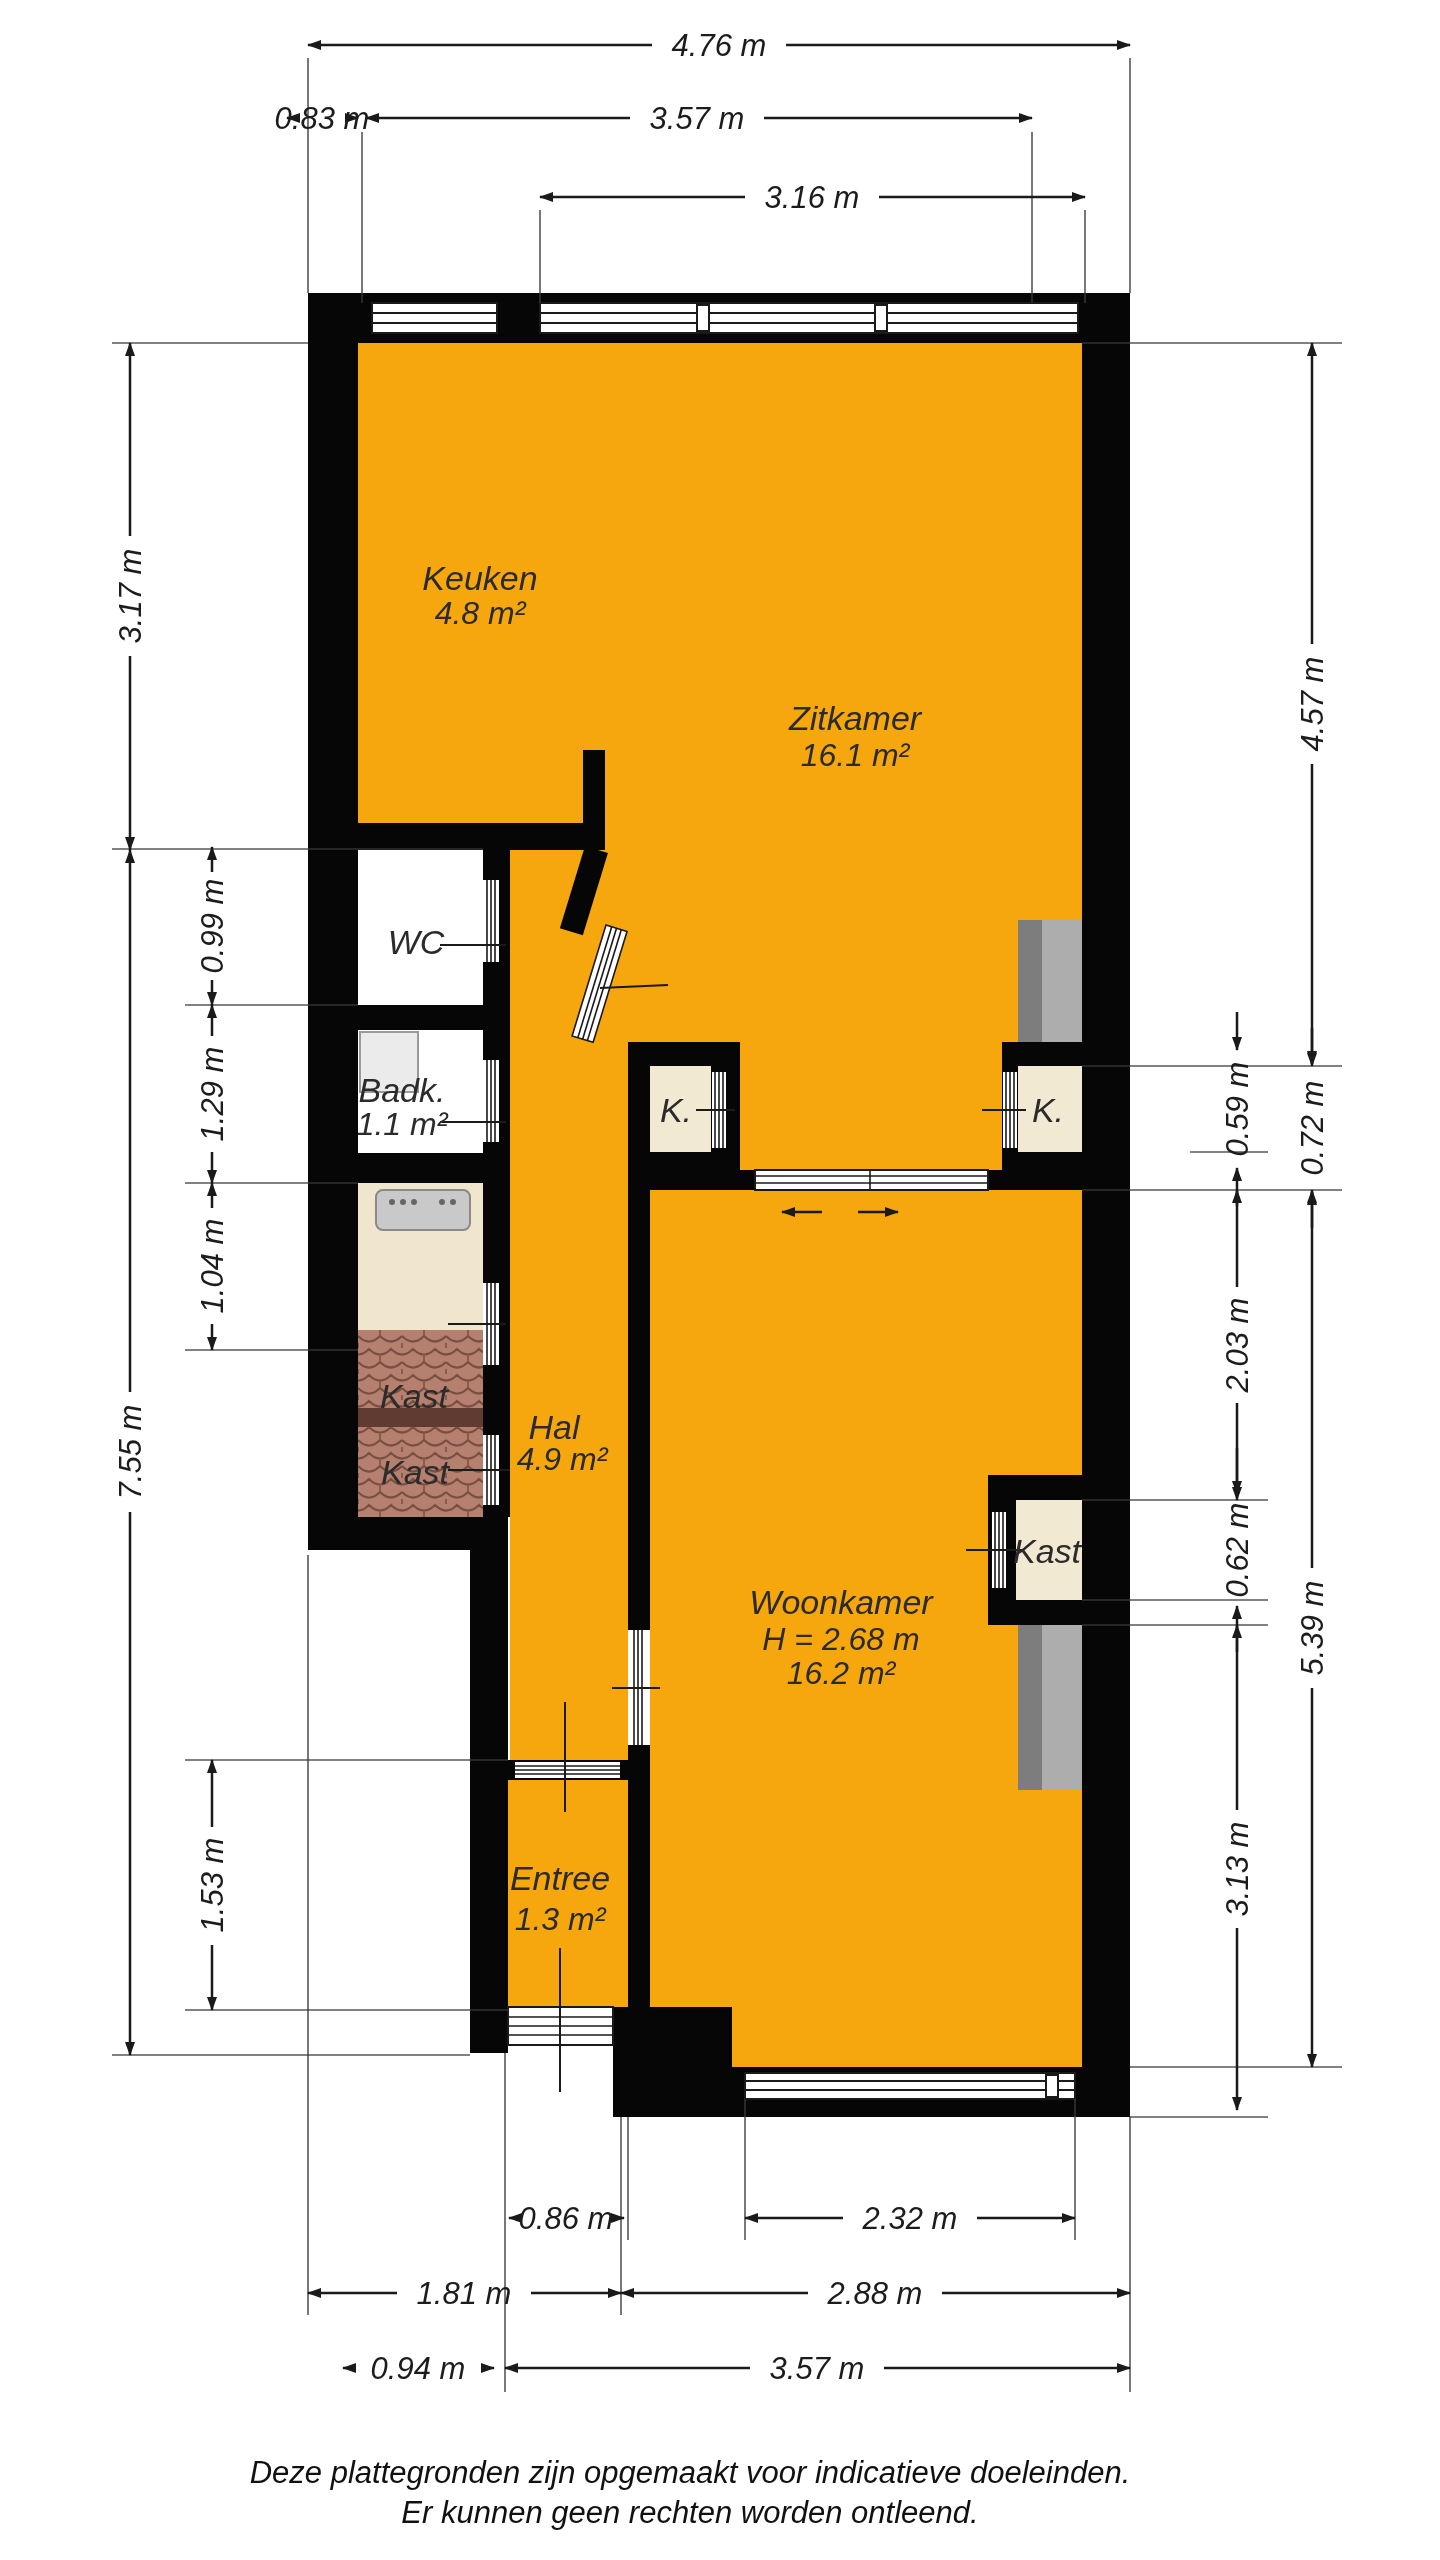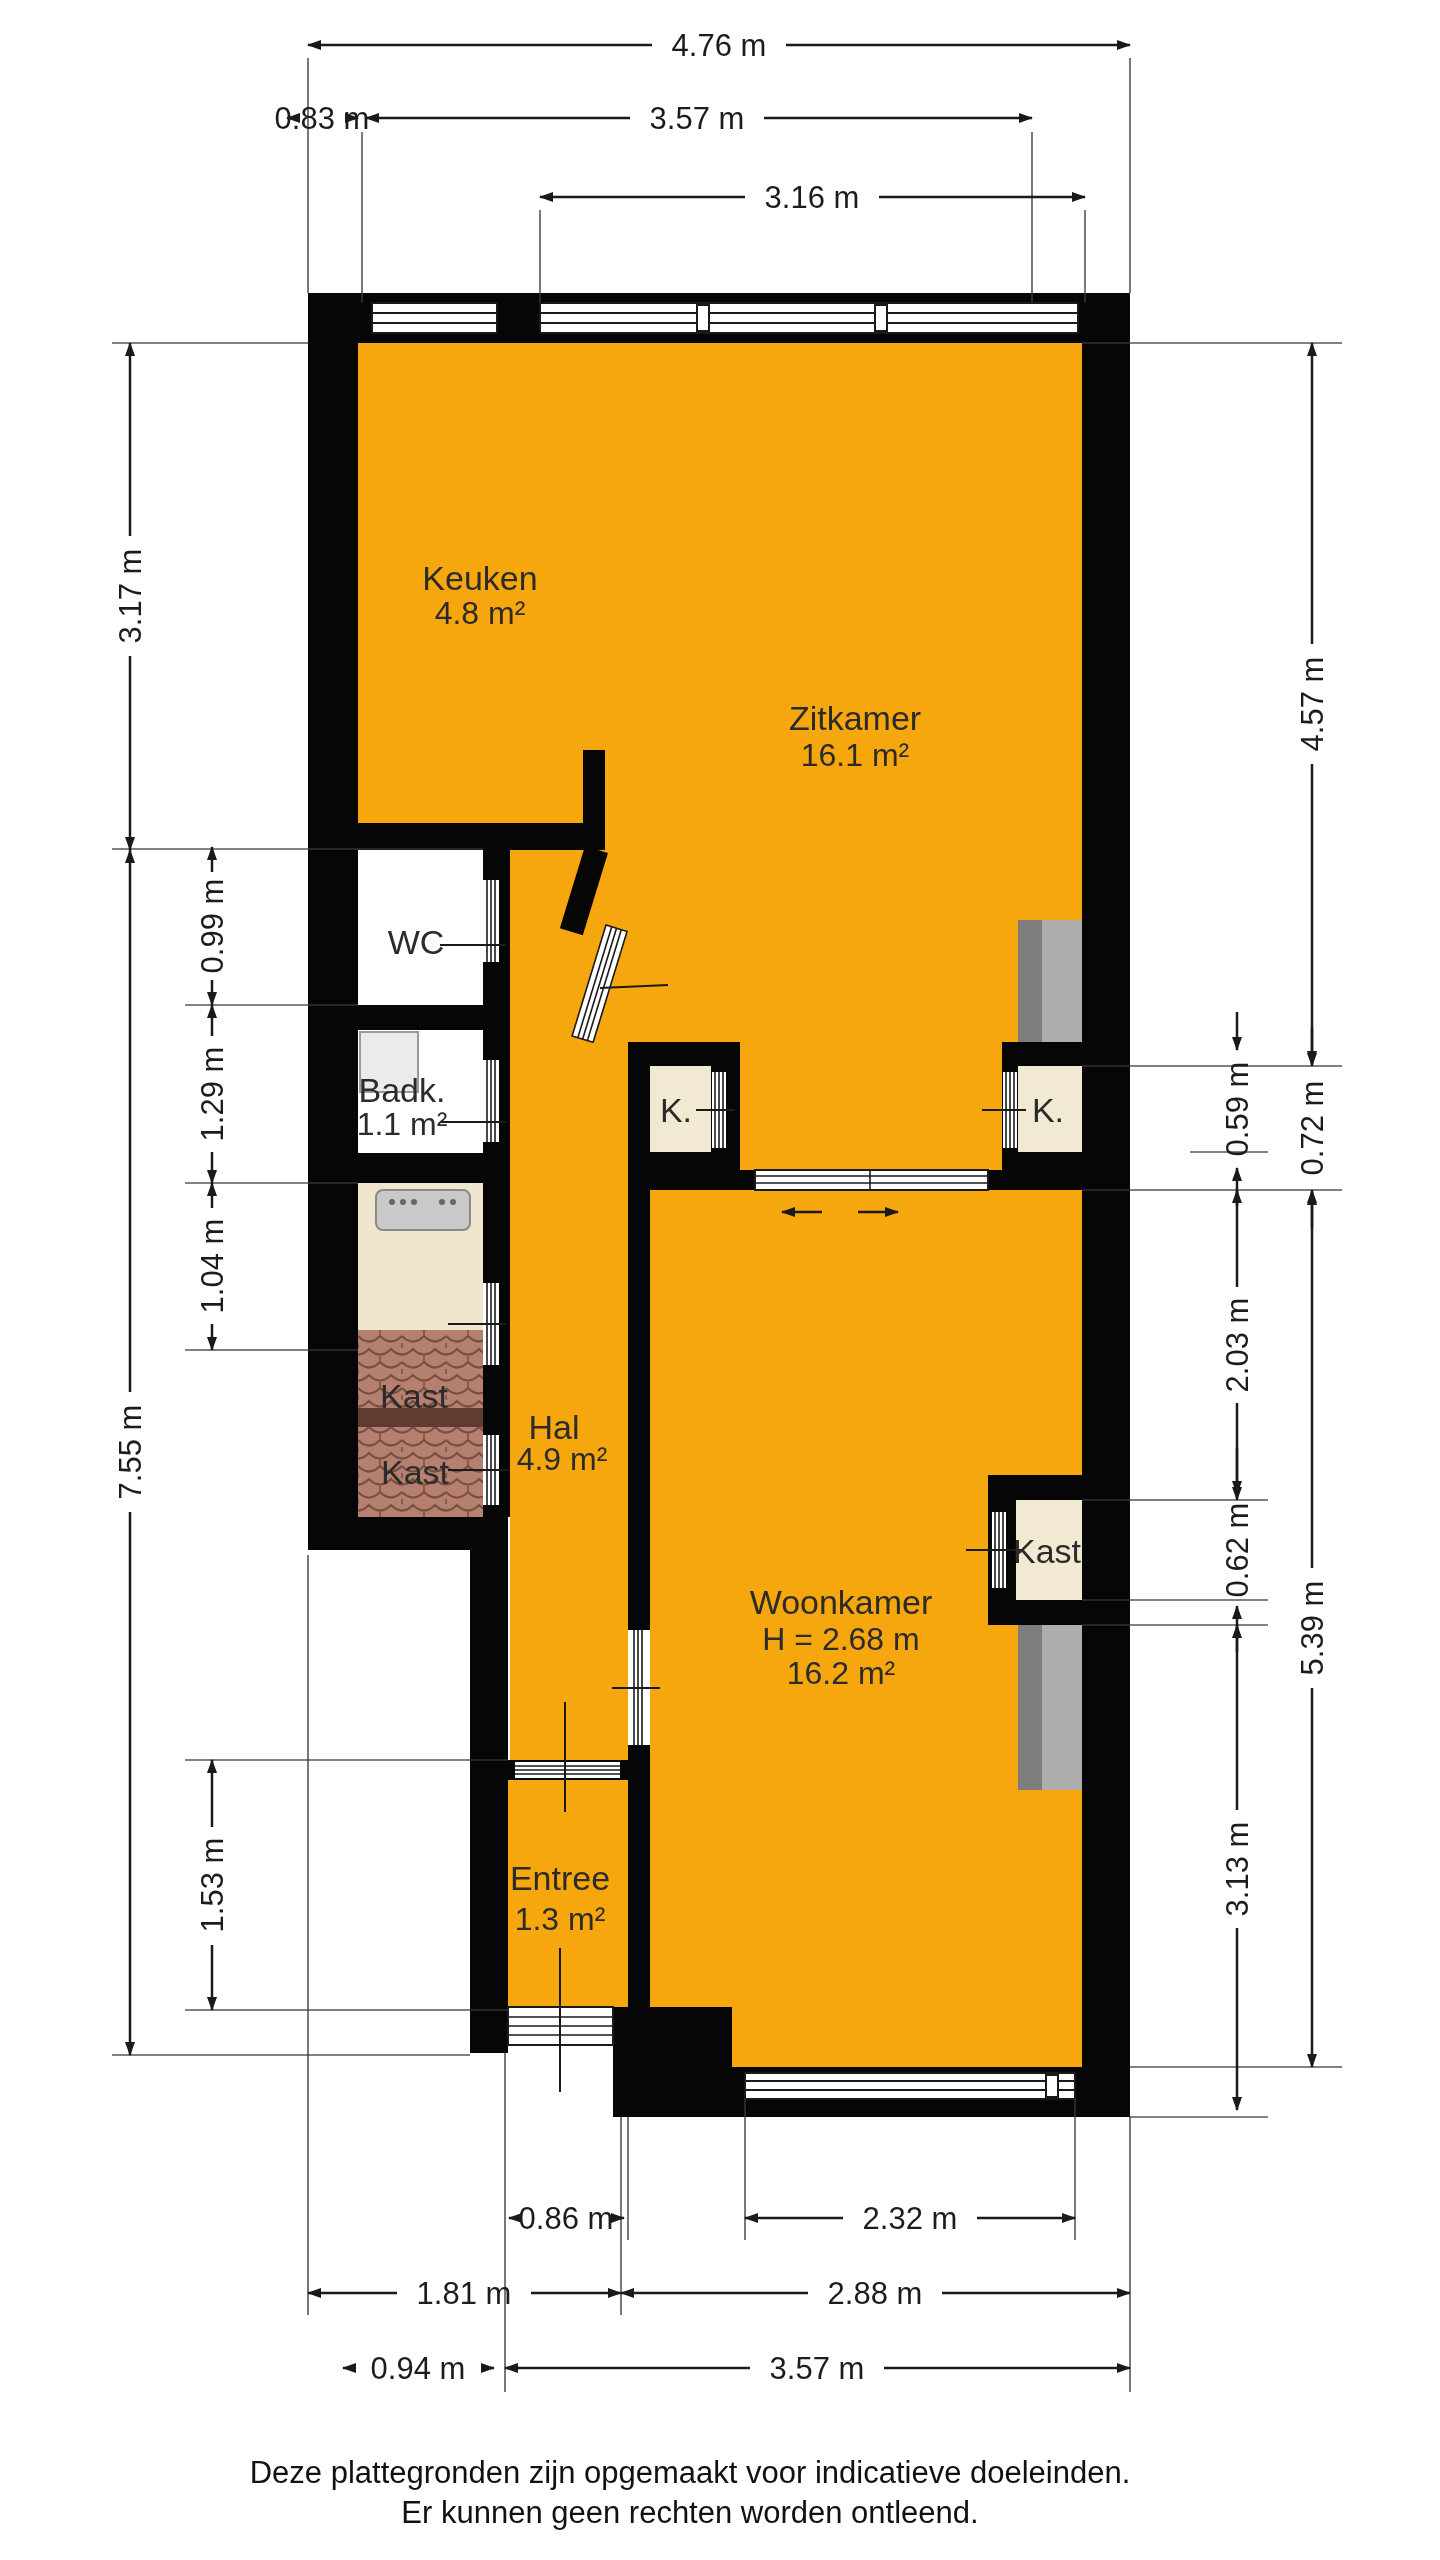--- a/index.html
+++ b/index.html
@@ -1,16 +1,16 @@
 <!DOCTYPE html>
 <html><head>
 <meta charset="utf-8">
 <style>
   html,body{margin:0;padding:0;background:#ffffff;}
-  .page{width:1440px;height:2560px;position:relative;background:#fff;font-family:"Liberation Sans",sans-serif;}
+  .page{width:1440px;height:2560px;position:relative;background:#fff;font-family:"Liberation Sans",sans-serif;font-style:italic;}
   svg{display:block;}
   text{font-family:"Liberation Sans","DejaVu Sans",sans-serif;fill:#222;}
   .room-name{font-size:34px;fill:#2b2b2b;}
   .room-area{font-size:32px;fill:#2b2b2b;}
   .dim-label{font-size:31px;fill:#1c1c1c;}
   .footer-text{font-size:31px;fill:#111;}
   .dimline{stroke:#1a1a1a;stroke-width:2.5;}
   .extline{stroke:#3a3a3a;stroke-width:1.6;opacity:.85;}
   .leader{stroke:#1a1a1a;stroke-width:2;}
   .doorline{stroke:#1a1a1a;stroke-width:1.6;}

